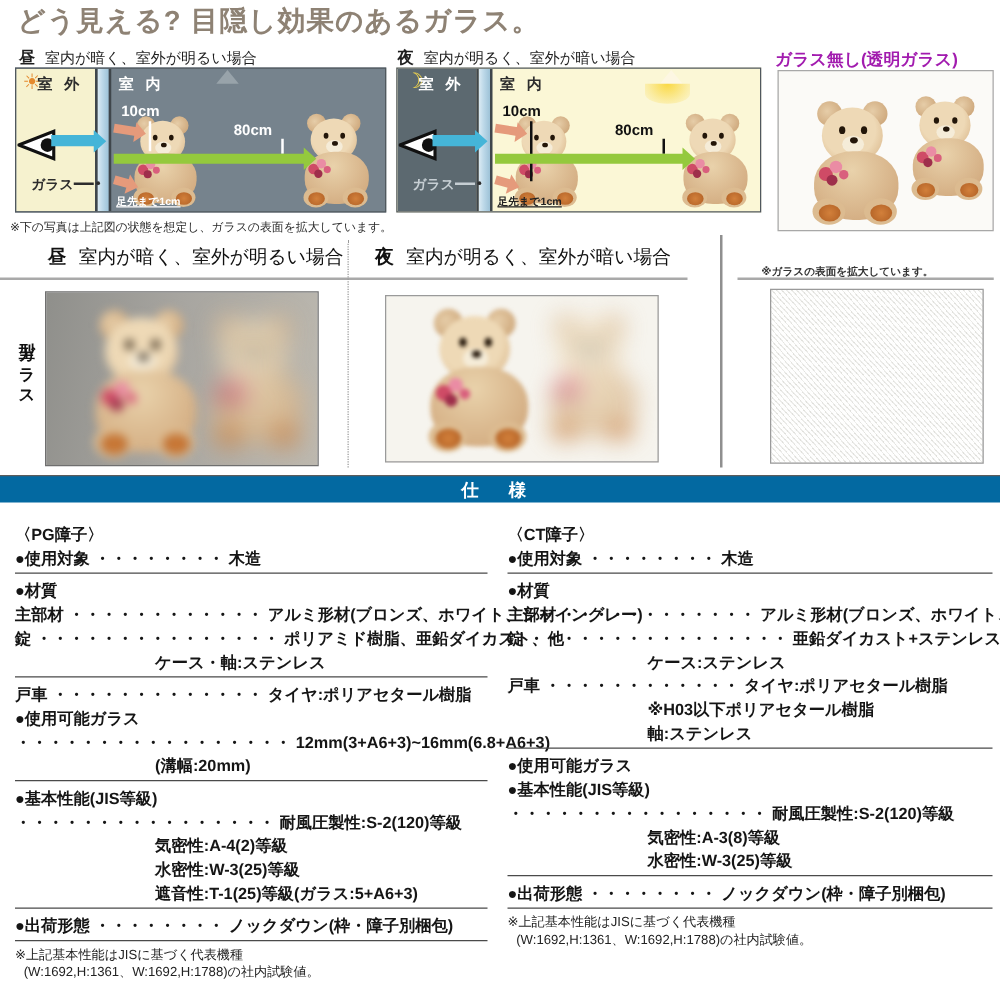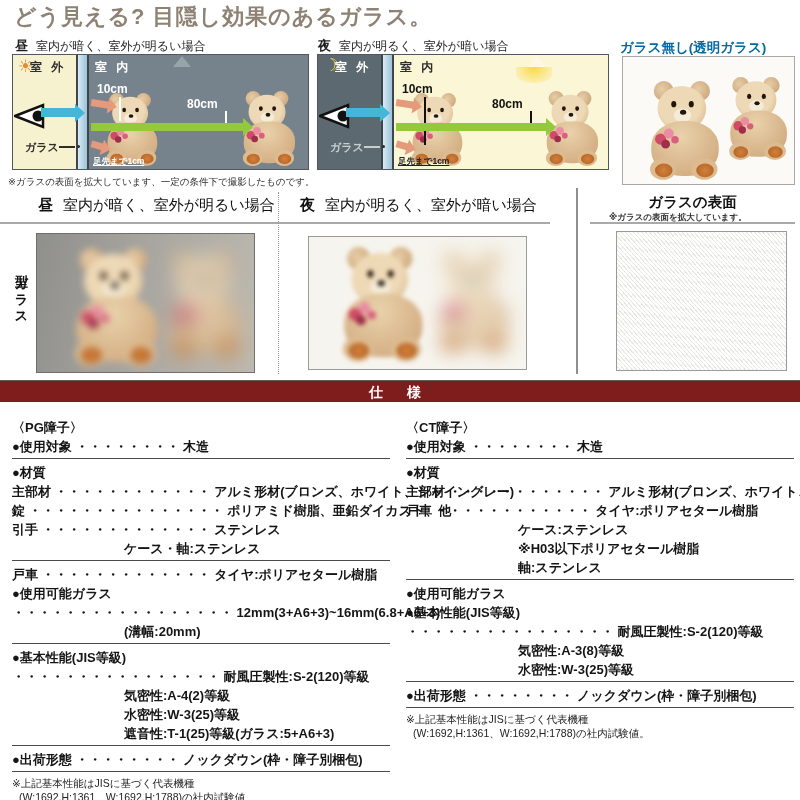--- a/index.html
+++ b/index.html
@@ -3,21 +3,21 @@
 <meta charset="utf-8">
 <style>
   * { margin:0; padding:0; box-sizing:border-box; }
   body { background:#ffffff; font-family:"Liberation Sans","DejaVu Sans",sans-serif; }
   .stage { position:relative; width:800px; height:800px; background:#fff; overflow:hidden; }
 
   
   .page-title { position:absolute; left:14px; top:2px; font-size:22px; font-weight:700; color:#8e8274; letter-spacing:1px; }
   .cond-head { position:absolute; top:37px; font-size:12px; color:#1f1f1f; white-space:nowrap; }
   .cond-head .lbl { font-weight:700; font-size:13px; margin-right:8px; }
-  .noglass-title { position:absolute; left:620px; top:39px; font-size:13.5px; font-weight:700; color:#0369a1; }
+  .noglass-title { position:absolute; left:620px; top:39px; font-size:13.5px; font-weight:700; color:#a21caf; }
 
   
   .panel { position:absolute; top:54px; height:116px; border:1px solid #50585e; overflow:hidden; }
   .panel.day { left:12px; width:297px; background:#76838d; }
   .panel.night { left:317px; width:292px; background:#fbf7d6; }
   .outzone { position:absolute; left:0; top:0; bottom:0; width:63px; }
   .panel.day .outzone { background:#f6f2cf; }
   .panel.night .outzone { background:#5c6970; }
   .glass-strip { position:absolute; left:63px; top:0; bottom:0; width:13px;
                  background:linear-gradient(90deg,#dcebf4 0%,#bcd8e8 45%,#9dc2d7 100%);
@@ -86,21 +86,21 @@
   .mid-head .lbl { font-weight:700; margin-right:10px; }
   .surface-head { position:absolute; left:590px; top:193px; width:205px; text-align:center; font-size:14.5px; font-weight:700; color:#111; }
   .surface-note { position:absolute; left:609px; top:212px; width:205px; text-align:left; font-size:8.5px; font-weight:700; color:#333; }
   .hline { position:absolute; height:2px; background:#a9a9a9; }
   .vdotted { position:absolute; left:278px; top:192px; height:182px; border-left:1px dotted #999; }
   .vsolid { position:absolute; left:576px; top:188px; height:186px; width:2px; background:#8f8f8f; }
   .glass-type { position:absolute; left:12px; top:264px; writing-mode:vertical-rl; text-orientation:upright;
                 font-size:13px; font-weight:700; color:#111; letter-spacing:3px; }
 
   
-  .spec-bar { position:absolute; left:0; top:380px; width:800px; height:22px; background:#7f1d1d; border-top:1px solid #5c5c5c;
+  .spec-bar { position:absolute; left:0; top:380px; width:800px; height:22px; background:#0369a1; border-top:1px solid #5c5c5c;
               color:#fff; font-size:14px; font-weight:700; text-align:center; line-height:22px; letter-spacing:10px; }
   .spec-col { position:absolute; top:418px; font-size:13px; font-weight:700; color:#151515; }
   .spec-col.left { left:12px; width:378px; }
   .spec-col.right { left:406px; width:388px; }
   .sp-row { line-height:19px; white-space:nowrap; }
   .sp-row.u { border-bottom:1.5px solid #4a4a4a; padding-bottom:2px; margin-bottom:4px; }
   .sp-row.ind { padding-left:112px; }
   .sp-note { font-size:10.5px; font-weight:400; color:#222; line-height:14px; }
   .sp-note.first { margin-top:0; }
   .sp-note.cont { padding-left:7px; }
@@ -303,29 +303,28 @@
         <b class="q2"></b>
         <b class="q3"></b>
         <b class="q4"></b>
         <b class="footL"></b>
         <b class="padL"></b>
         <b class="footR"></b>
         <b class="padR"></b>
     </div>
   </div>
 
-  <div class="note-small">※ガラスの表面を拡大しています、一定の条件下で撮影したものです。</div>
+  <div class="note-small">※下の写真は上記図の状態を想定し、ガラスの表面を拡大しています。</div>
 
   <div class="mid-head" style="left:38px;">
     <span class="lbl">昼</span><span>室内が暗く、室外が明るい場合</span>
   </div>
   <div class="mid-head" style="left:300px;">
     <span class="lbl">夜</span><span>室内が明るく、室外が暗い場合</span>
   </div>
-  <div class="surface-head">ガラスの表面</div>
   <div class="surface-note">※ガラスの表面を拡大しています。</div>
   <div class="hline" style="left:0;top:222px;width:550px;"></div>
   <div class="hline" style="left:590px;top:222px;width:205px;"></div>
   <div class="vdotted"></div>
   <div class="vsolid"></div>
   <div class="glass-type">型ガラス</div>
 
   <div class="photo p-day">
     <div class="bear" style="left:32px;top:14px;transform:scale(1.5);filter:blur(2.5px);">
       <b class="earL"></b>
@@ -405,21 +404,20 @@
   <div class="photo p-surface"></div>
 
   <div class="spec-bar">仕 様</div>
 
   <div class="spec-col left">
     <div class="sp-row">〈PG障子〉</div>
     <div class="sp-row u">●使用対象 ・・・・・・・・ 木造</div>
     <div class="sp-row">●材質</div>
     <div class="sp-row">主部材 ・・・・・・・・・・・・ アルミ形材(ブロンズ、ホワイト、シャイングレー)</div>
     <div class="sp-row">錠 ・・・・・・・・・・・・・・・ ポリアミド樹脂、亜鉛ダイカスト、他</div>
-    <div class="sp-row">引手 ・・・・・・・・・・・・・ ステンレス</div>
     <div class="sp-row ind u">ケース・軸:ステンレス</div>
     <div class="sp-row">戸車 ・・・・・・・・・・・・・ タイヤ:ポリアセタール樹脂</div>
     <div class="sp-row">●使用可能ガラス</div>
     <div class="sp-row">・・・・・・・・・・・・・・・・・ 12mm(3+A6+3)~16mm(6.8+A6+3)</div>
     <div class="sp-row ind u">(溝幅:20mm)</div>
     <div class="sp-row">●基本性能(JIS等級)</div>
     <div class="sp-row">・・・・・・・・・・・・・・・・ 耐風圧製性:S-2(120)等級</div>
     <div class="sp-row ind">気密性:A-4(2)等級</div>
     <div class="sp-row ind">水密性:W-3(25)等級</div>
     <div class="sp-row ind u">遮音性:T-1(25)等級(ガラス:5+A6+3)</div>
@@ -427,22 +425,23 @@
     <div class="sp-note first">※上記基本性能はJISに基づく代表機種</div>
     <div class="sp-note cont">(W:1692,H:1361、W:1692,H:1788)の社内試験値。</div>
 
   </div>
 
   <div class="spec-col right">
     <div class="sp-row">〈CT障子〉</div>
     <div class="sp-row u">●使用対象 ・・・・・・・・ 木造</div>
     <div class="sp-row">●材質</div>
     <div class="sp-row">主部材 ・・・・・・・・・・・・ アルミ形材(ブロンズ、ホワイト、シャイングレー)</div>
+    <div class="sp-row">錠 ・・・・・・・・・・・・・・・・ 亜鉛ダイカスト+ステンレス</div>
+    <div class="sp-row ind">ケース:ステンレス</div>
     <div class="sp-row">戸車 ・・・・・・・・・・・・ タイヤ:ポリアセタール樹脂</div>
-    <div class="sp-row ind">ケース:ステンレス</div>
     <div class="sp-row ind">※H03以下ポリアセタール樹脂</div>
     <div class="sp-row ind u">軸:ステンレス</div>
     <div class="sp-row">●使用可能ガラス</div>
     <div class="sp-row">●基本性能(JIS等級)</div>
     <div class="sp-row">・・・・・・・・・・・・・・・・ 耐風圧製性:S-2(120)等級</div>
     <div class="sp-row ind">気密性:A-3(8)等級</div>
     <div class="sp-row ind u">水密性:W-3(25)等級</div>
     <div class="sp-row u">●出荷形態 ・・・・・・・・ ノックダウン(枠・障子別梱包)</div>
     <div class="sp-note first">※上記基本性能はJISに基づく代表機種</div>
     <div class="sp-note cont">(W:1692,H:1361、W:1692,H:1788)の社内試験値。</div>

